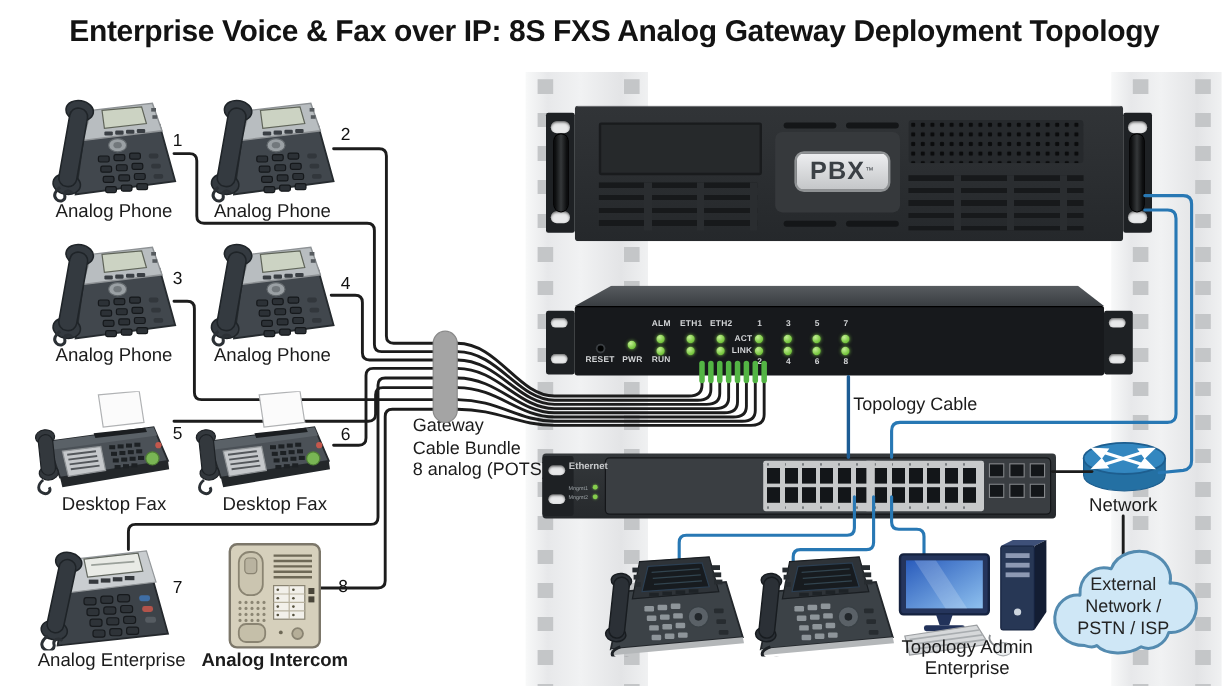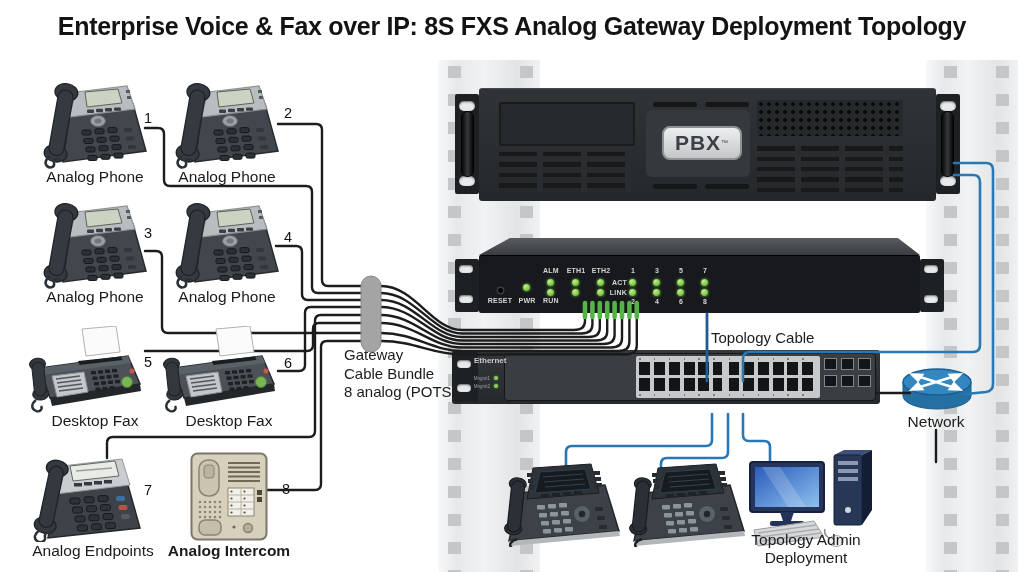--- a/index.html
+++ b/index.html
@@ -146,21 +146,21 @@
     <div class="gw-label" style="left:170px;top:29px;width:16px;">1</div>
     <div class="gw-label" style="left:194px;top:29px;width:16px;">3</div>
     <div class="gw-label" style="left:218px;top:29px;width:16px;">5</div>
     <div class="gw-label" style="left:242px;top:29px;width:16px;">7</div>
     <div class="gw-label" style="left:170px;top:60px;width:16px;">2</div>
     <div class="gw-label" style="left:194px;top:60px;width:16px;">4</div>
     <div class="gw-label" style="left:218px;top:60px;width:16px;">6</div>
     <div class="gw-label" style="left:242px;top:60px;width:16px;">8</div>
   </div>
 
-  <div class="abs" style="left:452px;top:348px;width:392px;height:58px;z-index:2;">
+  <div class="abs" style="left:452px;top:376px;width:392px;height:58px;z-index:2;">
     <div class="sw-body"></div>
     <div class="ear" style="left:0;top:4px;width:26px;height:50px;">
       <div class="ohole" style="left:5px;top:8px;width:14px;height:8px;"></div>
       <div class="ohole" style="left:5px;top:32px;width:14px;height:8px;"></div>
     </div>
     <div class="sw-panel"></div>
     <div class="sw-name">Ethernet</div>
     <div class="mgmt" style="left:14px;top:28px;">Mngmt1</div>
     <div class="mgmt" style="left:14px;top:36px;">Mngmt2</div>
     <div class="mgmt-led" style="left:42px;top:28px;"></div>
@@ -591,21 +591,21 @@
   <div class="numlabel" style="left:278px;top:355px;">6</div>
   <div class="numlabel" style="left:138px;top:482px;">7</div>
   <div class="numlabel" style="left:276px;top:481px;">8</div>
 
   <div class="dlabel" style="left:35px;top:168px;width:120px;">Analog Phone</div>
   <div class="dlabel" style="left:167px;top:168px;width:120px;">Analog Phone</div>
   <div class="dlabel" style="left:35px;top:288px;width:120px;">Analog Phone</div>
   <div class="dlabel" style="left:167px;top:288px;width:120px;">Analog Phone</div>
   <div class="dlabel" style="left:35px;top:412px;width:120px;">Desktop Fax</div>
   <div class="dlabel" style="left:169px;top:412px;width:120px;">Desktop Fax</div>
-  <div class="dlabel" style="left:23px;top:542px;width:140px;">Analog Endpoints</div>
+  <div class="dlabel" style="left:23px;top:542px;width:140px;">Analog Enterprise</div>
   <div class="dlabel" style="left:159px;top:542px;width:140px;font-weight:bold;">Analog Intercom</div>
 
   <div class="bundle-label">
     <div>Gateway</div>
     <div>Cable Bundle</div>
     <div>8 analog (POTS)</div>
   </div>
 
   <div class="cable-label" style="z-index:4;">Topology Cable</div>
 
@@ -743,33 +743,41 @@
           <path d="M10,85 l58,-8"></path>
           <path d="M12,89 l59,-8"></path>
           <path d="M14,93 l59,-8"></path>
         </g>
       <path d="M81,90 q-6,-4 -4,-9" stroke="#888b8e" stroke-width="1.5" fill="none"></path>
       <ellipse cx="88" cy="93" rx="7.5" ry="5.5" fill="#eceeef" stroke="#a9adb0"></ellipse>
     </svg>
   </div>
   <div class="dlabel" style="left:726px;top:531px;width:160px;z-index:4;">
     <div>Topology Admin</div>
-    <div>Deployment</div>
+    <div>Enterprise</div>
   </div>
 
   <div class="abs" style="left:900px;top:366px;z-index:2;">
     <svg width="74" height="50" viewBox="0 0 74 50">
       <path d="M3,16 V30 a34,13 0 0 0 68,0 V16" fill="#2470a3" stroke="#1d5e8f"></path>
       <ellipse cx="37" cy="16" rx="34" ry="13" fill="#3387c0" stroke="#1d5e8f" stroke-width="1.5"></ellipse>
       <g stroke="#ffffff" stroke-width="2.6" fill="#ffffff">
         <path d="M20,21 L52,11" fill="none"></path>
         <path d="M20,11 L52,21" fill="none"></path>
         <polygon points="12,23.5 22,23 18,17.5"></polygon>
         <polygon points="60,8.5 50,9 54,14.5"></polygon>
         <polygon points="12,8.5 22,9 18,14.5"></polygon>
         <polygon points="60,23.5 50,23 54,17.5"></polygon>
       </g>
     </svg>
   </div>
   <div class="dlabel" style="left:896px;top:413px;width:80px;z-index:4;">Network</div>
 
+  <div class="abs" style="left:872px;top:448px;z-index:4;">
+    <svg width="132" height="104" viewBox="0 0 132 104">
+      <path d="M32,90 C17,90 6,79 7,66 C8,54 18,47 28,48 C27,33 40,22 54,26 C59,13 76,8 89,14 C100,19 105,29 103,38 C115,37 126,47 125,59 C124,72 113,80 102,79 C99,89 88,95 79,91 C68,98 49,98 42,90 C39,92 35,91 32,90 Z" fill="#cfe7f6" stroke="#548bb0" stroke-width="2.5" stroke-linejoin="round"></path>
+      <text x="64" y="44" text-anchor="middle" font-size="15" fill="#242424">External</text>
+      <text x="64" y="62" text-anchor="middle" font-size="15" fill="#242424">Network /</text>
+      <text x="64" y="80" text-anchor="middle" font-size="15" fill="#242424">PSTN / ISP</text>
+    </svg>
+  </div>
 
 </div>
 
 </body></html>

